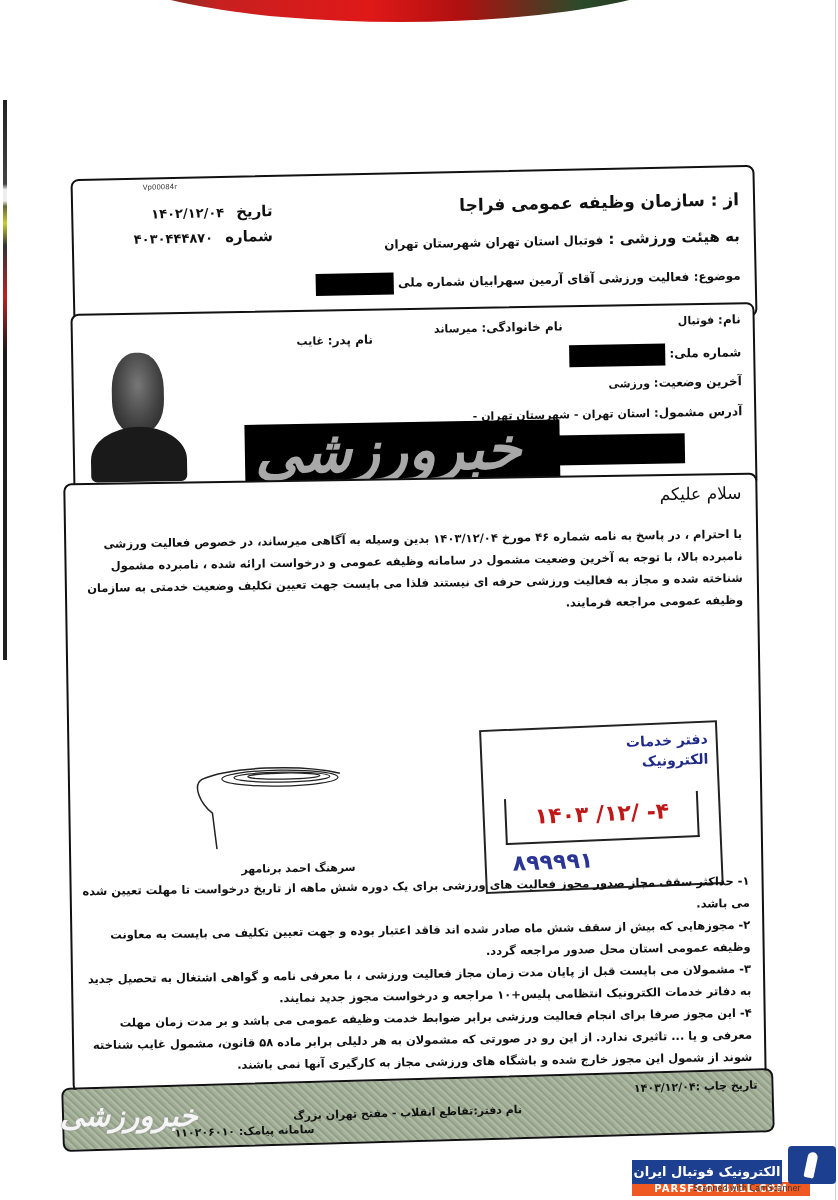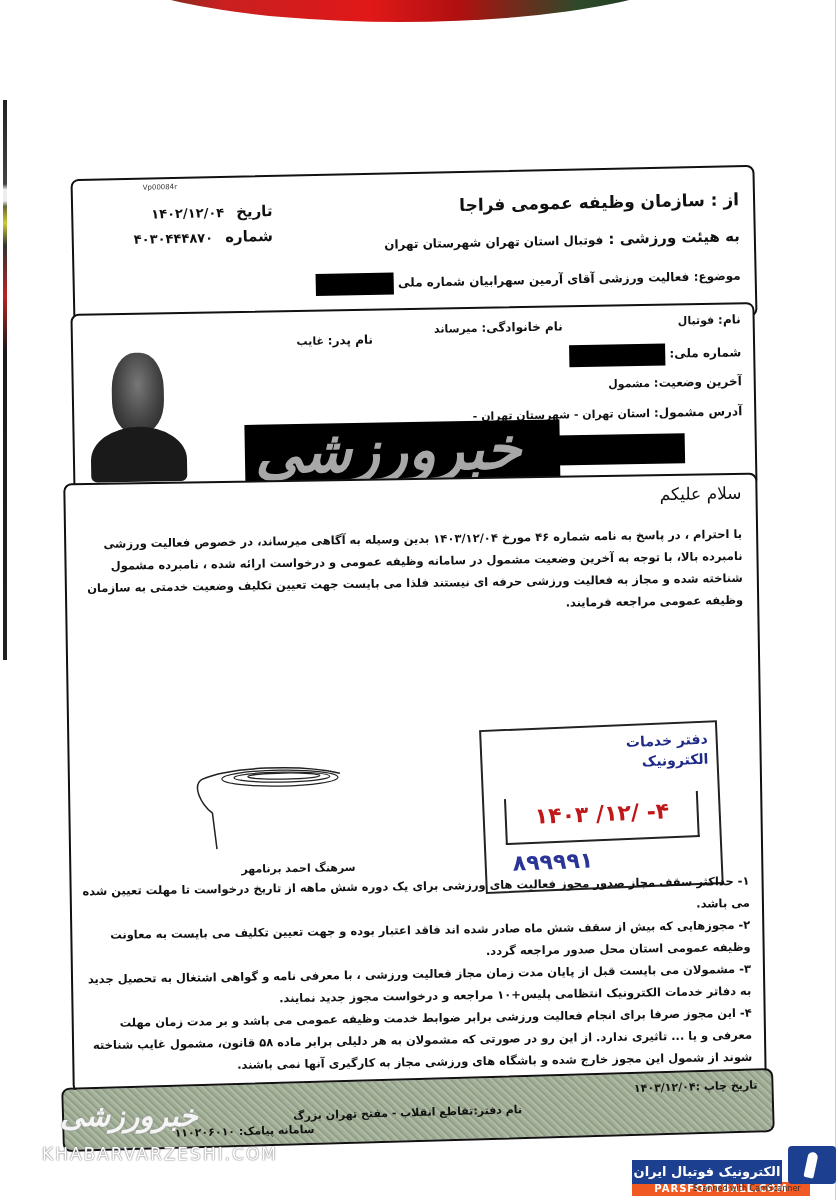--- a/index.html
+++ b/index.html
@@ -138,21 +138,21 @@
   <div class="pfield" style="right:380px; top:22px;">
     <span class="lbl">نام پدر:</span>
     <span>غایب</span>
   </div>
   <div class="pfield" style="right:12px; top:38px;">
     <span class="lbl">شماره ملی:</span>
     <span class="redact" style="width:96px;height:22px;"></span>
   </div>
   <div class="pfield" style="right:12px; top:70px;">
     <span class="lbl">آخرین وضعیت:</span>
-    <span>مشمول</span>
+    <span>ورزشی</span>
   </div>
   <div class="pfield" style="right:12px; top:100px;">
     <span class="lbl">آدرس مشمول:</span>
     <span>استان تهران - شهرستان تهران -</span>
   </div>
   <div class="watermark-redact">
     <span class="wm">خبرورزشی</span>
   </div>
   <div class="redact-2"></div>
   <div class="photo">
@@ -193,21 +193,20 @@
 </div>
 
 <div class="box footer-box">
   <div class="footer-text" style="right:14px; top:8px;">تاریخ چاپ :۱۴۰۳/۱۲/۰۴</div>
   <div class="footer-text" style="right:250px; top:26px;">نام دفتر:تقاطع انقلاب - مفتح تهران بزرگ</div>
   <div class="footer-text" style="left:110px; top:40px;">سامانه پیامک: ۱۱۰۲۰۶۰۱۰</div>
 </div>
 
 <div class="site-watermark">
   <span class="fa">خبرورزشی</span>
-  <span class="en">KHABARVARZESHI.COM</span>
 </div>
 
 <div class="pf-badge">
   <div class="orange">PARSFOOTBALL.COM</div>
   <div class="blue">الکترونیک فوتبال ایران</div>
   <div class="logo">
       <div class="fig"></div>
     </div>
   <div class="scanned">Scanned with CamScanner</div>
 </div>

